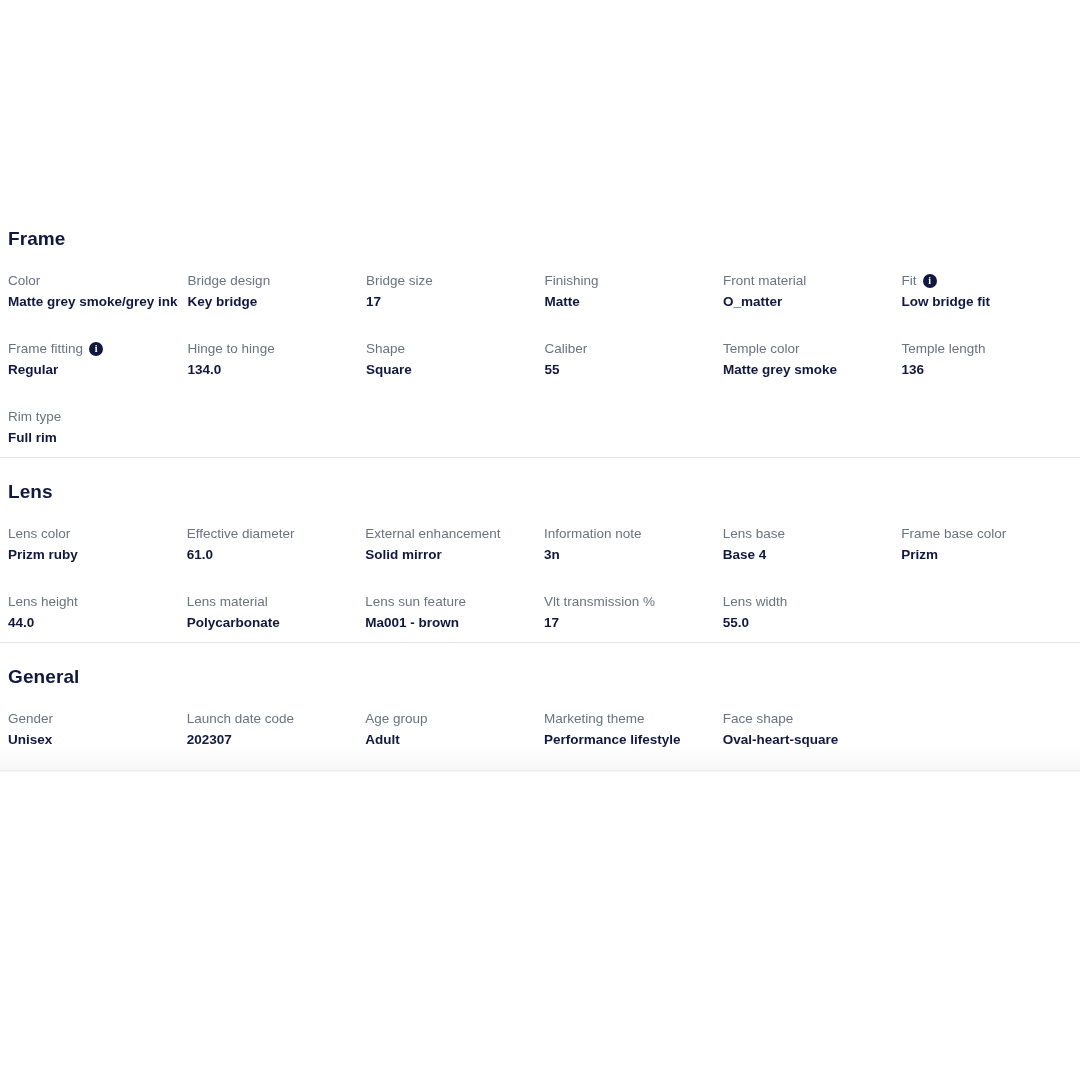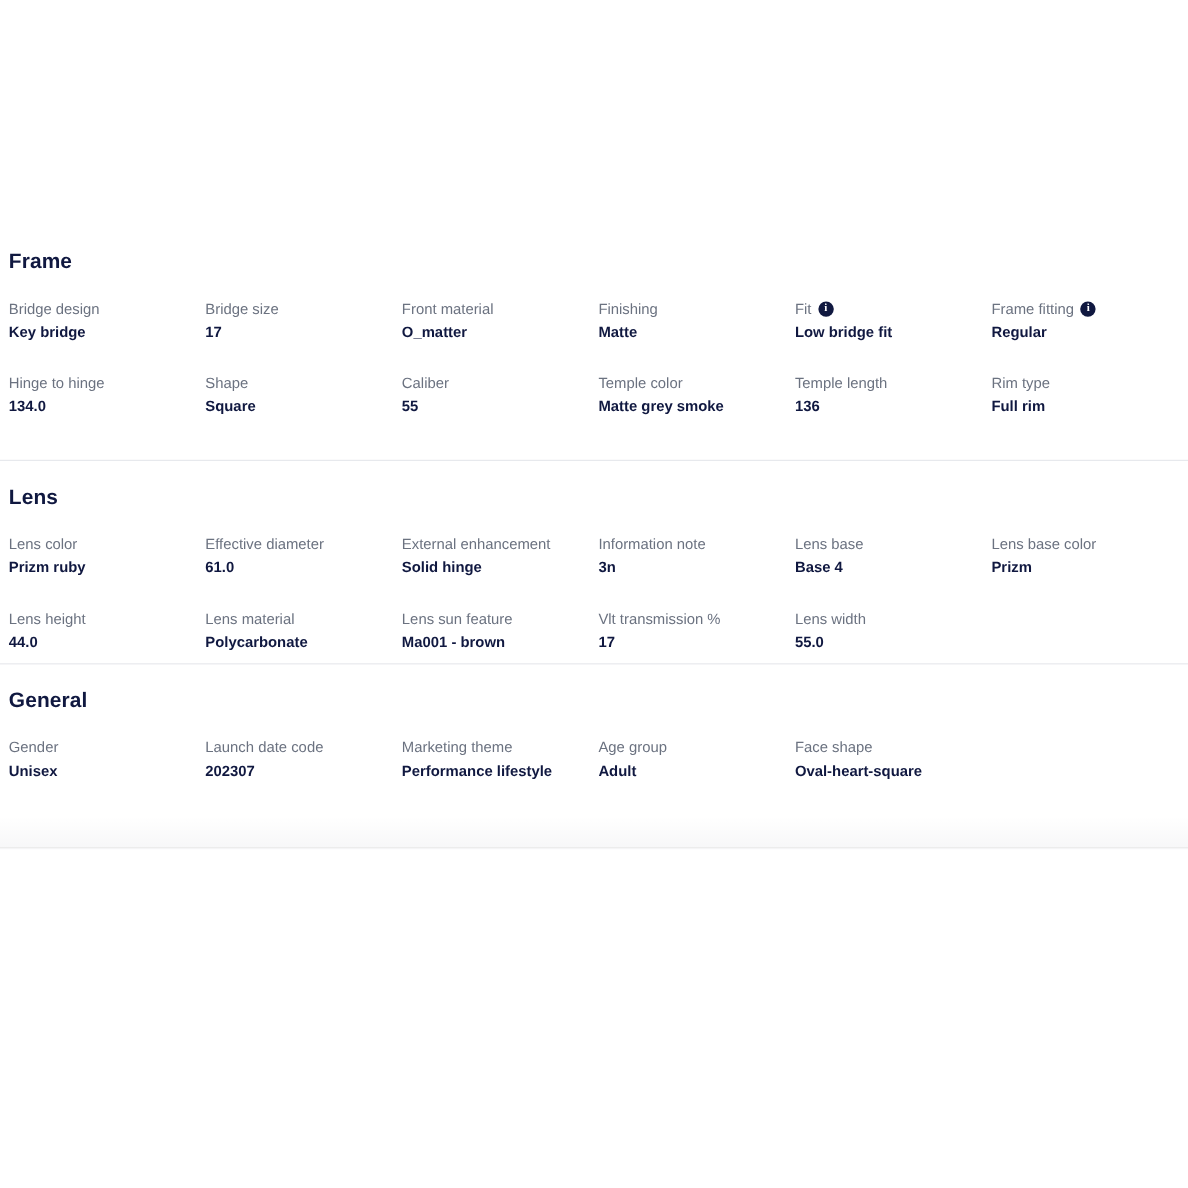--- a/index.html
+++ b/index.html
@@ -117,47 +117,53 @@
 <body>
 
 <div class="page">
 
   <div class="spec-sheet">
 
     <div class="section">
       <div class="section-title">Frame</div>
       <div class="grid">
 
+        <div class="cell">
+          <div class="cell-label">
+              <span>Color</span>
+            </div>
+          <div class="cell-value">Matte grey smoke/grey ink</div>
+        </div>
 
         <div class="cell">
           <div class="cell-label">
               <span>Bridge design</span>
             </div>
           <div class="cell-value">Key bridge</div>
         </div>
 
         <div class="cell">
           <div class="cell-label">
               <span>Bridge size</span>
             </div>
           <div class="cell-value">17</div>
         </div>
 
         <div class="cell">
           <div class="cell-label">
+              <span>Finishing</span>
+            </div>
+          <div class="cell-value">Matte</div>
+        </div>
+
+        <div class="cell">
+          <div class="cell-label">
               <span>Front material</span>
             </div>
           <div class="cell-value">O_matter</div>
-        </div>
-
-        <div class="cell">
-          <div class="cell-label">
-              <span>Finishing</span>
-            </div>
-          <div class="cell-value">Matte</div>
         </div>
 
         <div class="cell">
           <div class="cell-label">
             <span>Fit</span>
             <span class="info-icon">i</span>
           </div>
           <div class="cell-value">Low bridge fit</div>
         </div>
 
@@ -237,40 +243,40 @@
           <div class="cell-label">
               <span>Effective diameter</span>
             </div>
           <div class="cell-value">61.0</div>
         </div>
 
         <div class="cell">
           <div class="cell-label">
               <span>External enhancement</span>
             </div>
-          <div class="cell-value">Solid hinge</div>
+          <div class="cell-value">Solid mirror</div>
         </div>
 
         <div class="cell">
           <div class="cell-label">
               <span>Information note</span>
             </div>
           <div class="cell-value">3n</div>
         </div>
 
         <div class="cell">
           <div class="cell-label">
               <span>Lens base</span>
             </div>
           <div class="cell-value">Base 4</div>
         </div>
 
         <div class="cell sec-gap-bottom">
           <div class="cell-label">
-              <span>Lens base color</span>
+              <span>Frame base color</span>
             </div>
           <div class="cell-value">Prizm</div>
         </div>
 
         <div class="cell sec-gap-bottom">
           <div class="cell-label">
               <span>Lens height</span>
             </div>
           <div class="cell-value">44.0</div>
         </div>
@@ -320,30 +326,30 @@
 
         <div class="cell tight">
           <div class="cell-label">
               <span>Launch date code</span>
             </div>
           <div class="cell-value">202307</div>
         </div>
 
         <div class="cell tight">
           <div class="cell-label">
+              <span>Age group</span>
+            </div>
+          <div class="cell-value">Adult</div>
+        </div>
+
+        <div class="cell tight">
+          <div class="cell-label">
               <span>Marketing theme</span>
             </div>
           <div class="cell-value">Performance lifestyle</div>
-        </div>
-
-        <div class="cell tight">
-          <div class="cell-label">
-              <span>Age group</span>
-            </div>
-          <div class="cell-value">Adult</div>
         </div>
 
         <div class="cell tight">
           <div class="cell-label">
               <span>Face shape</span>
             </div>
           <div class="cell-value">Oval-heart-square</div>
         </div>
 
         <div class="cell tight"></div>

